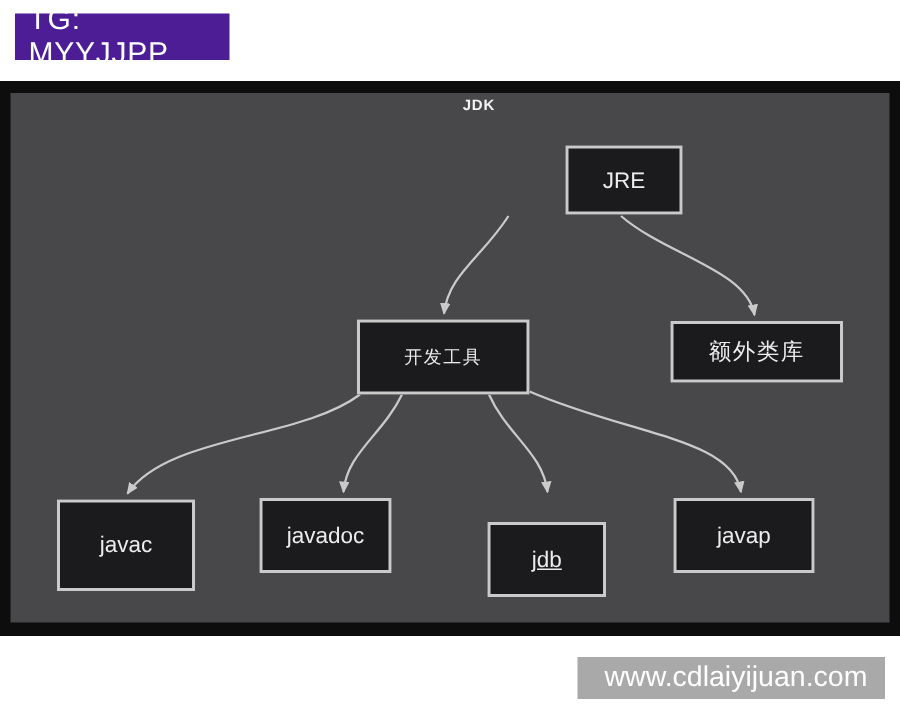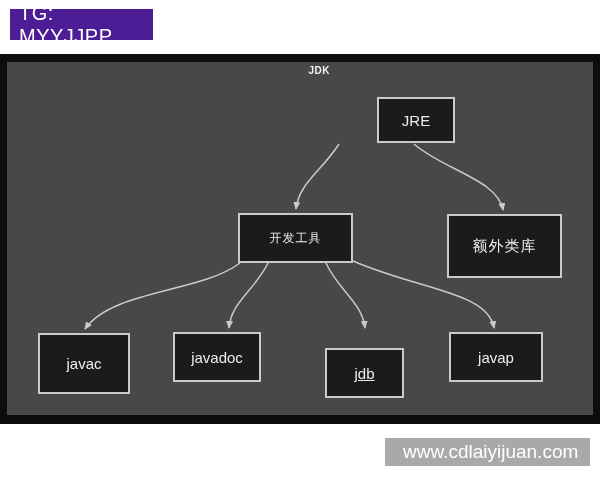--- a/index.html
+++ b/index.html
@@ -30,21 +30,21 @@
   .edges-svg { position: absolute; left: 0; top: 0; width: 600px; height: 480px; pointer-events: none; }
   .edge { fill: none; stroke: #cacaca; stroke-width: 1.5; }
 
   .node {
     position: absolute; background: #1b1b1d; border: 2px solid #cacaca;
     color: #ececec; display: flex; align-items: center; justify-content: center;
     font-size: 15px;
   }
   .node-jre      { left: 337px; top: 97px;  width: 78px;  height: 46px; margin-left: 40px; }
   .node-dev      { left: 238px; top: 213px; width: 115px; height: 50px; font-size: 12px; letter-spacing: 1px; }
-  .node-extra    { left: 447px; top: 214px; width: 115px; height: 64px; letter-spacing: 1px; }
+  .node-extra    { left: 447px; top: 214px; width: 115px; height: 41px; letter-spacing: 1px; }
   .node-javac    { left: 38px;  top: 333px; width: 92px;  height: 61px; }
   .node-javadoc  { left: 173px; top: 332px; width: 88px; height: 50px; }
   .node-jdb      { left: 325px; top: 348px; width: 79px;  height: 50px; text-decoration: underline; }
   .node-javap    { left: 449px; top: 332px; width: 94px;  height: 50px; }
 
   .watermark {
     position: absolute; left: 385px; top: 438px; width: 205px; height: 28px;
     background: #a9a9a9; color: #ffffff; font-size: 19px;
     display: flex; align-items: center; padding-left: 18px;
   }

